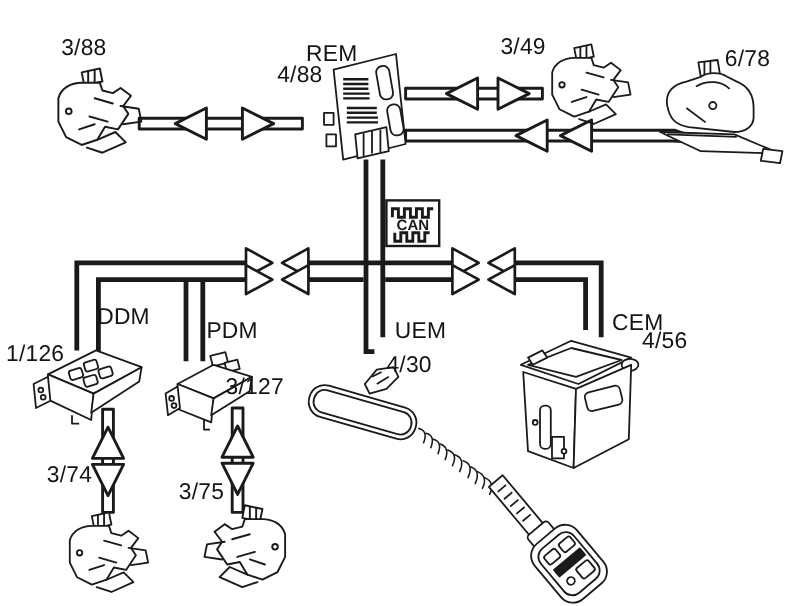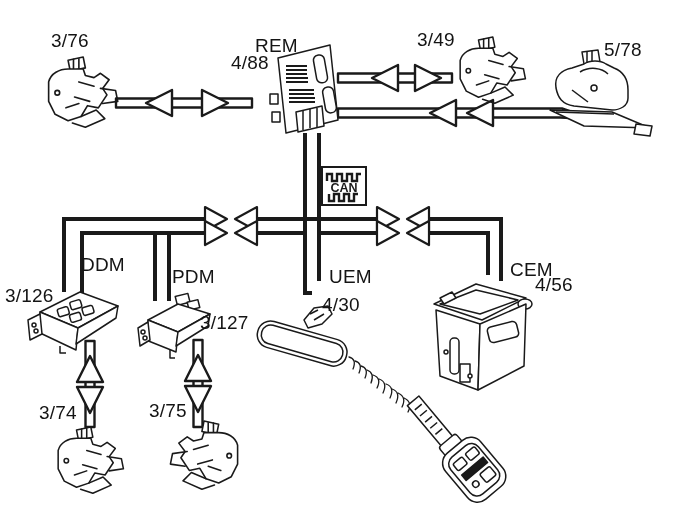--- a/index.html
+++ b/index.html
@@ -206,31 +206,31 @@
       <rect x="436" y="446" width="46" height="60" rx="13"></rect>
       <rect x="441" y="452" width="36" height="48" rx="9"></rect>
       <rect x="446" y="458" width="12" height="9" rx="2"></rect>
       <rect x="462" y="458" width="12" height="9" rx="2"></rect>
       <rect x="446" y="472" width="28" height="7" fill="#1a1a1a"></rect>
       <circle cx="451" cy="488" r="3.2"></circle>
       <rect x="460" y="483" width="13" height="11" rx="2"></rect>
     </g>
   </svg>
 
-  <div class="lbl" style="left:51px;top:31px">3/76</div>
+  <div class="lbl" style="left:51px;top:31px">3/88</div>
   <div class="lbl" style="left:255px;top:36px">REM</div>
   <div class="lbl" style="left:231px;top:53px">4/88</div>
   <div class="lbl" style="left:417px;top:30px">3/49</div>
-  <div class="lbl" style="left:604px;top:40px">5/78</div>
+  <div class="lbl" style="left:604px;top:40px">6/78</div>
 
   <div class="lbl" style="left:81px;top:255px">DDM</div>
-  <div class="lbl" style="left:5px;top:286px">3/126</div>
+  <div class="lbl" style="left:5px;top:286px">1/126</div>
   <div class="lbl" style="left:172px;top:267px">PDM</div>
-  <div class="lbl" style="left:200px;top:313px">3/127</div>
+  <div class="lbl" style="left:188px;top:313px">3/127</div>
   <div class="lbl" style="left:329px;top:267px">UEM</div>
   <div class="lbl" style="left:322px;top:295px">4/30</div>
   <div class="lbl" style="left:510px;top:260px">CEM</div>
   <div class="lbl" style="left:535px;top:275px">4/56</div>
 
-  <div class="lbl" style="left:39px;top:403px">3/74</div>
+  <div class="lbl" style="left:39px;top:387px">3/74</div>
   <div class="lbl" style="left:149px;top:401px">3/75</div>
 
 </div>
 
 </body></html>

